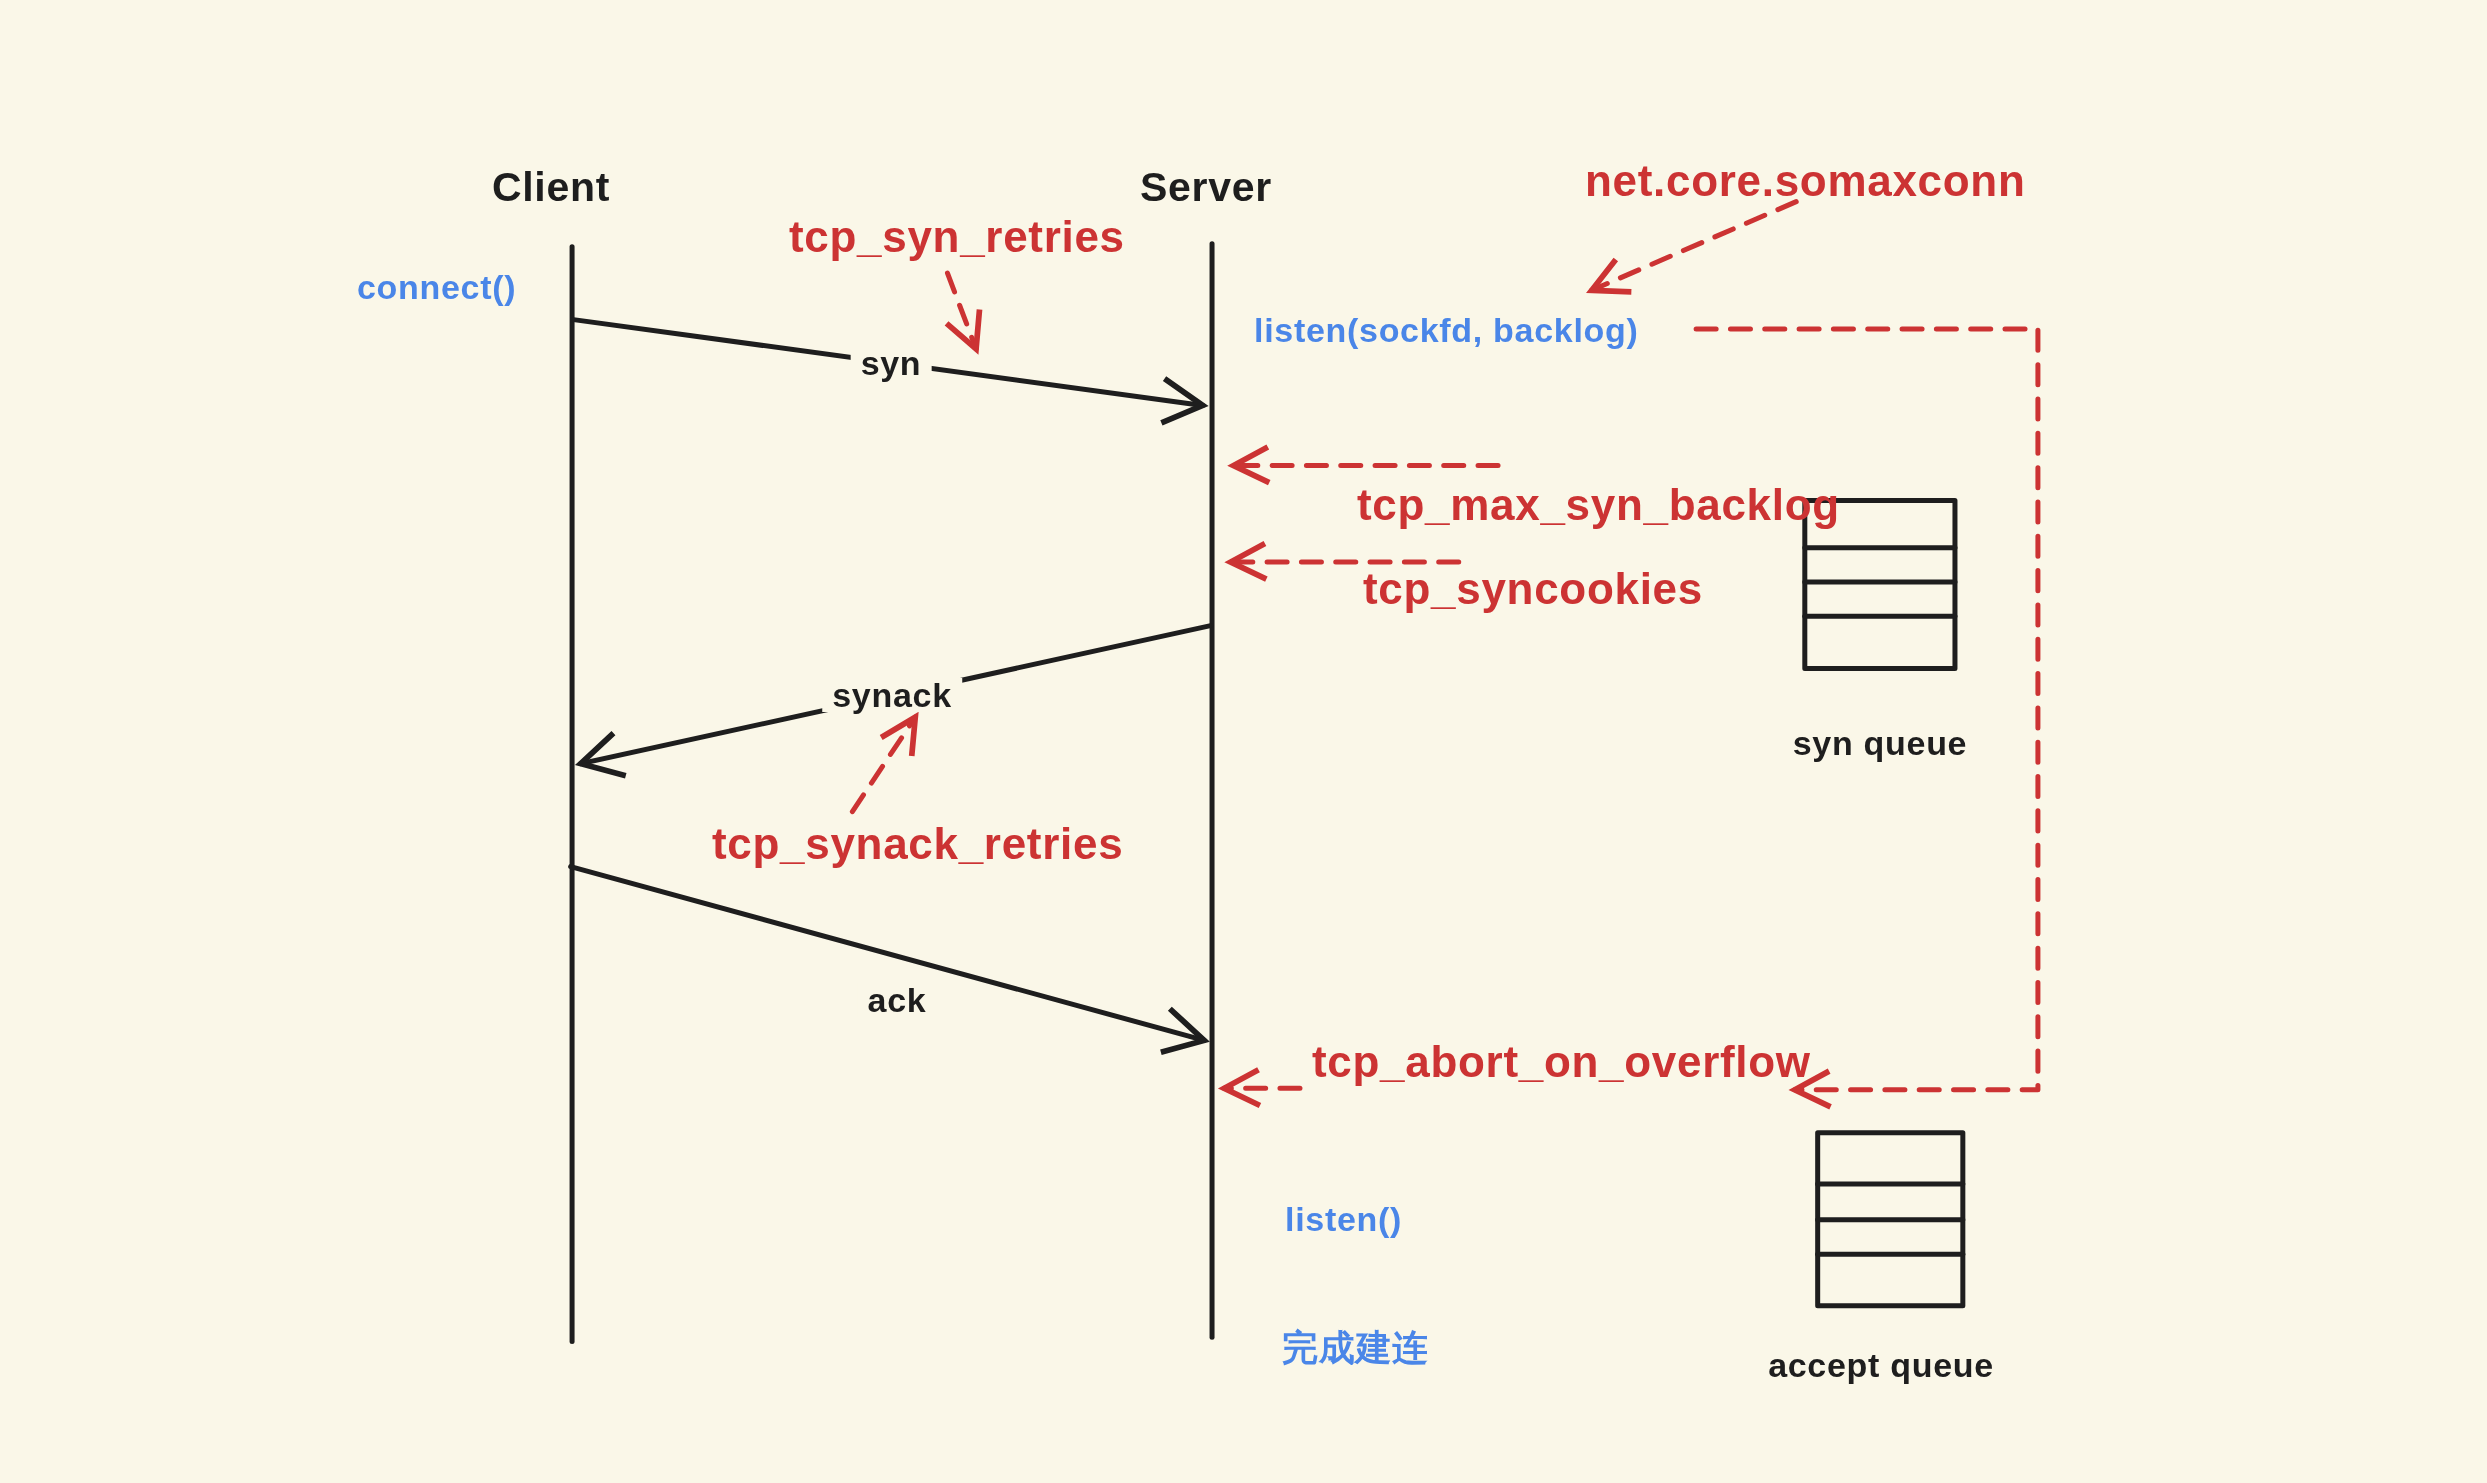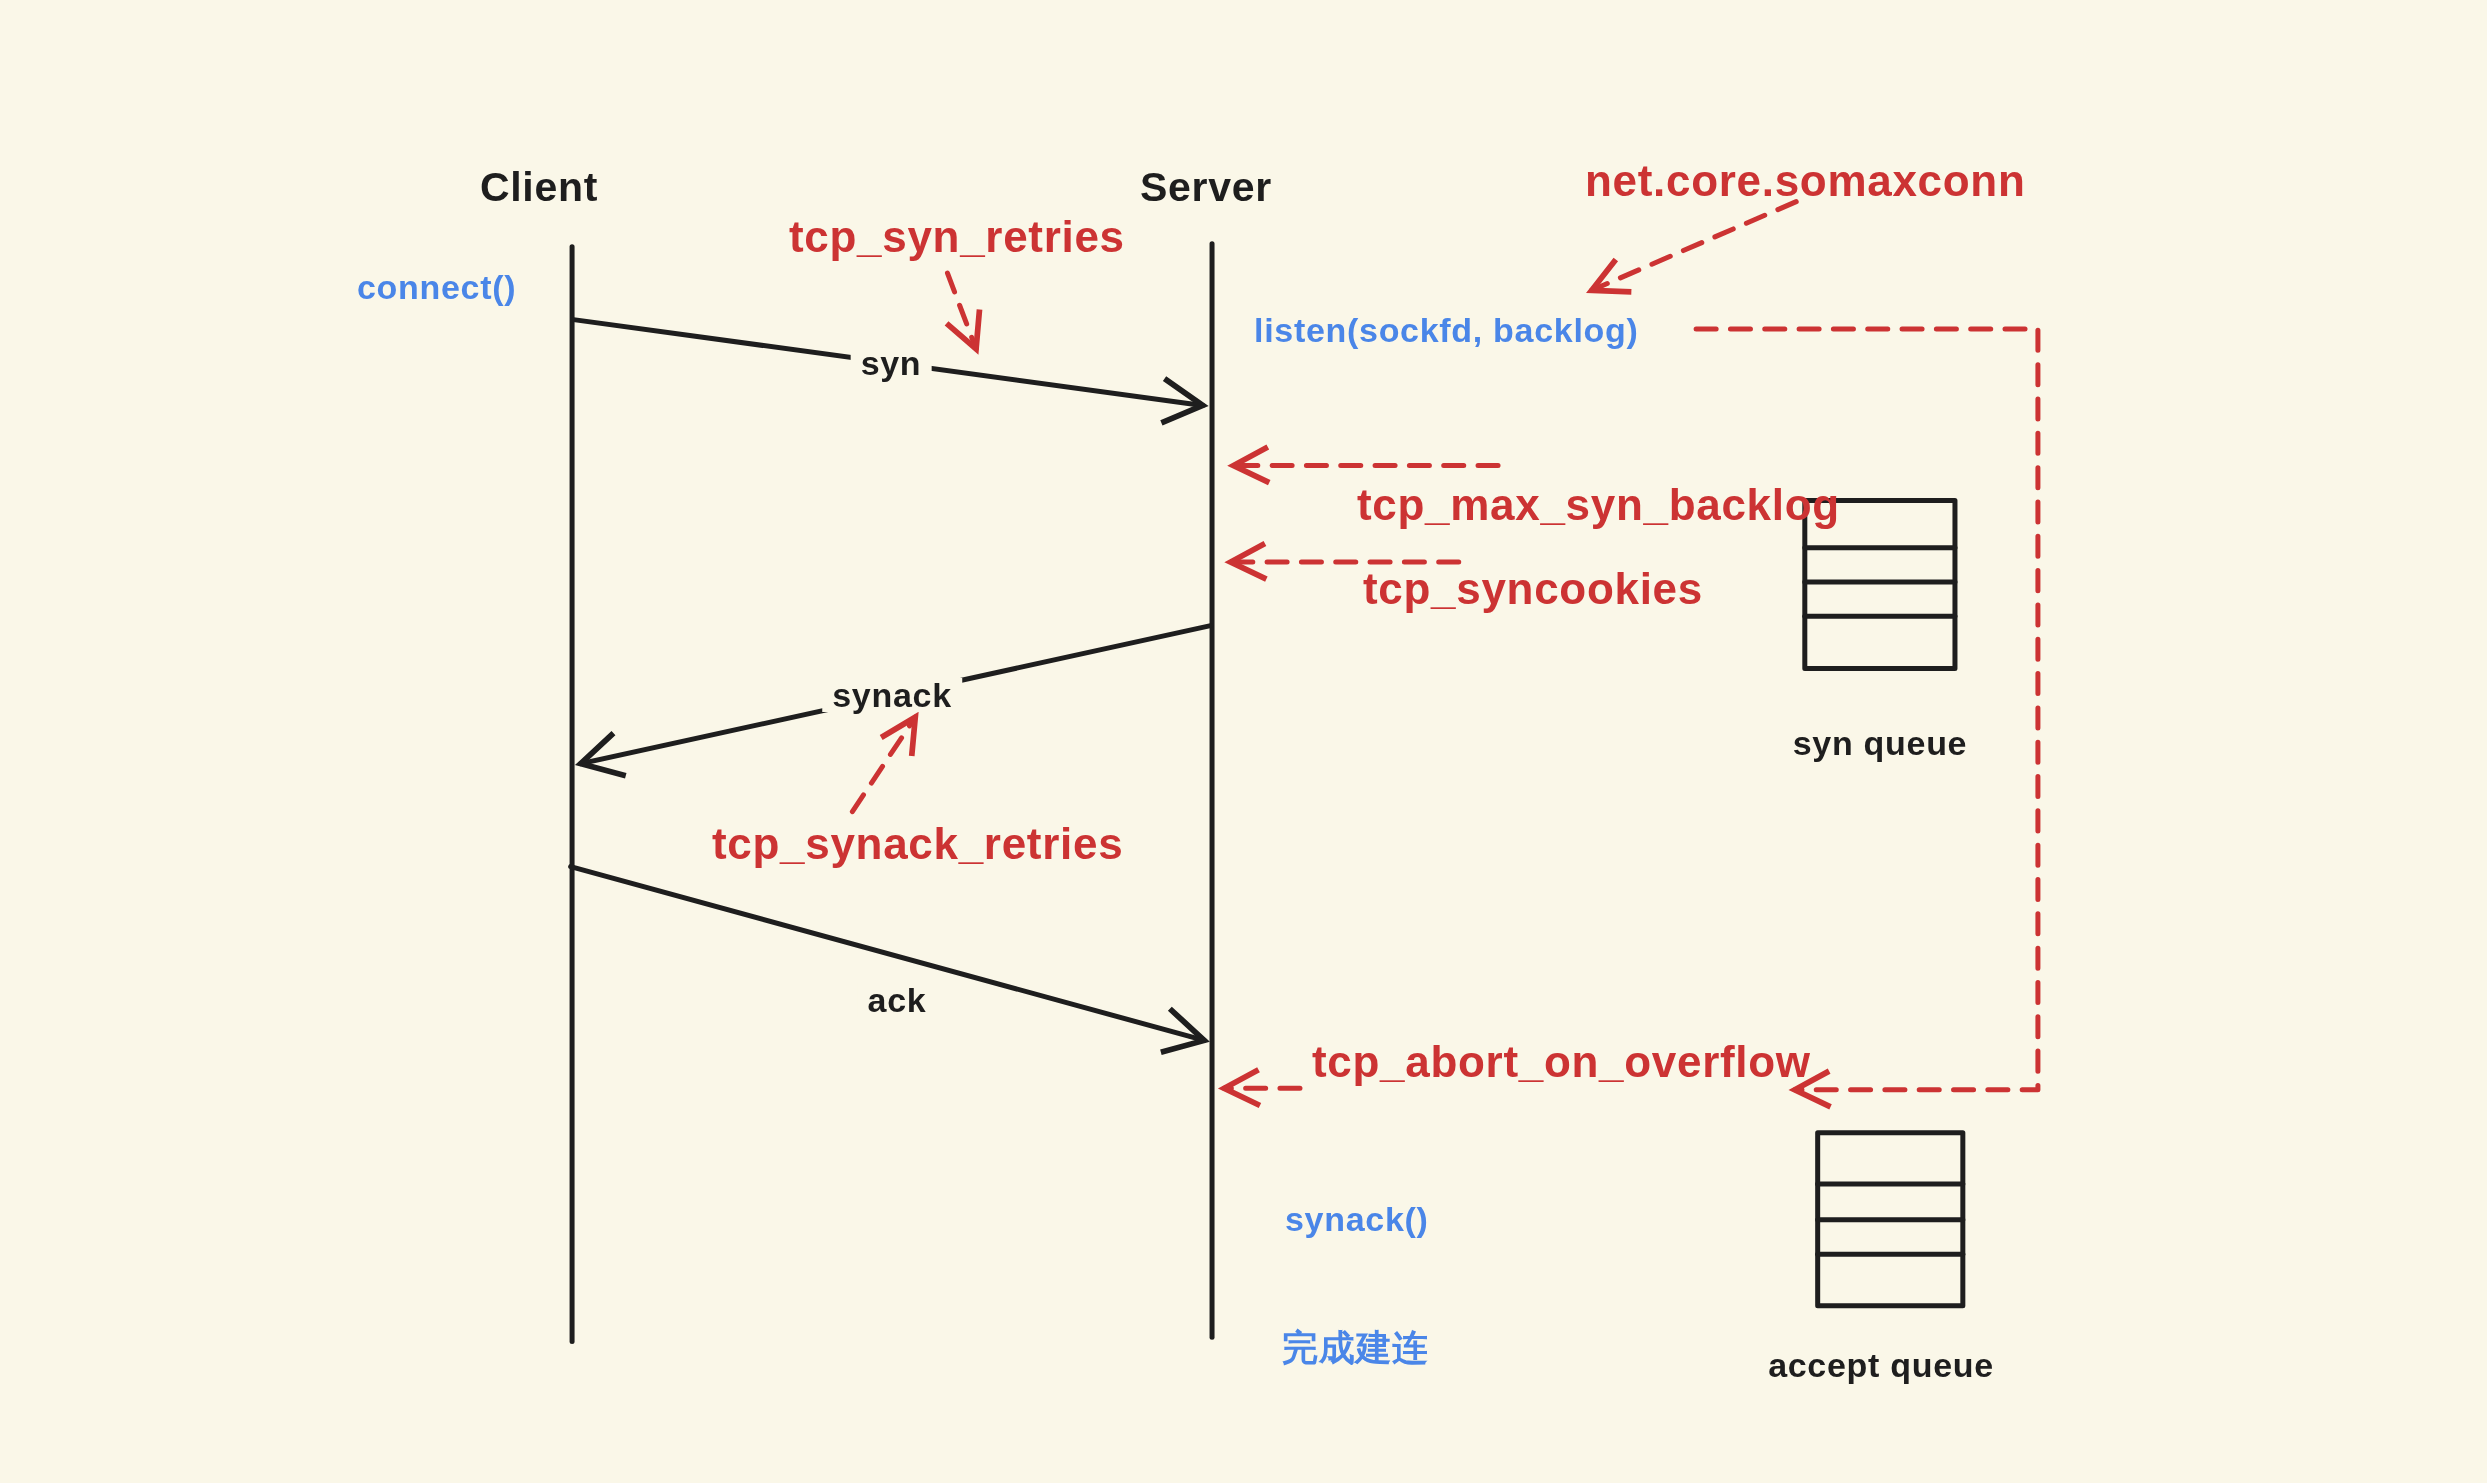--- a/index.html
+++ b/index.html
@@ -71,26 +71,26 @@
     </g>
 
     <g>
       <rect x="2542" y="1584" width="203" height="242" class="stroke-ink thick"></rect>
       <line x1="2542" y1="1656" x2="2745" y2="1656" class="stroke-ink thick"></line>
       <line x1="2542" y1="1706" x2="2745" y2="1706" class="stroke-ink thick"></line>
       <line x1="2542" y1="1754" x2="2745" y2="1754" class="stroke-ink thick"></line>
     </g>
   </svg>
 
-  <div class="label title centered" style="left:539px; top:187px;text-align:center;">Client</div>
+  <div class="label title centered" style="left:551px; top:187px;text-align:center;">Client</div>
   <div class="label title centered" style="left:1206px; top:187px;">Server</div>
 
   <div class="label blue" style="left:357px; top:287px;">connect()</div>
   <div class="label blue" style="left:1254px; top:330px;">listen(sockfd, backlog)</div>
-  <div class="label blue" style="left:1285px; top:1219px;">synack()</div>
+  <div class="label blue" style="left:1285px; top:1219px;">listen()</div>
   <div class="label blue cjk" style="left:1282px; top:1332px;margin-top:16px;">完成建连</div>
 
   <div class="label red" style="left:789px; top:237px;">tcp_syn_retries</div>
   <div class="label red" style="left:1585px; top:181px;">net.core.somaxconn</div>
   <div class="label red" style="left:1357px; top:505px;">tcp_max_syn_backlog</div>
   <div class="label red" style="left:1363px; top:589px;">tcp_syncookies</div>
   <div class="label red" style="left:712px; top:844px;">tcp_synack_retries</div>
   <div class="label red" style="left:1312px; top:1062px;">tcp_abort_on_overflow</div>
 
   <div class="label msg centered" style="left:891px; top:363px;">syn</div>

